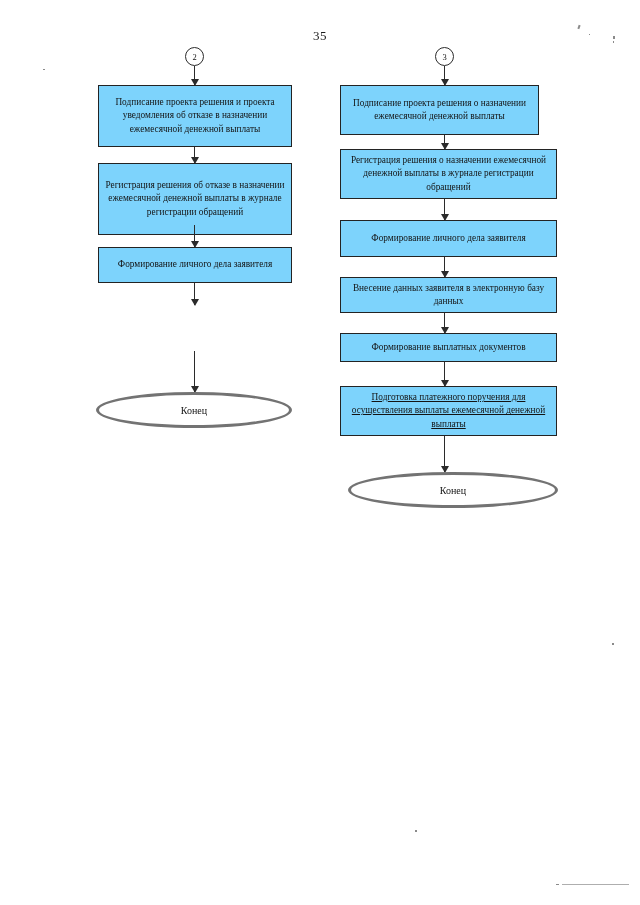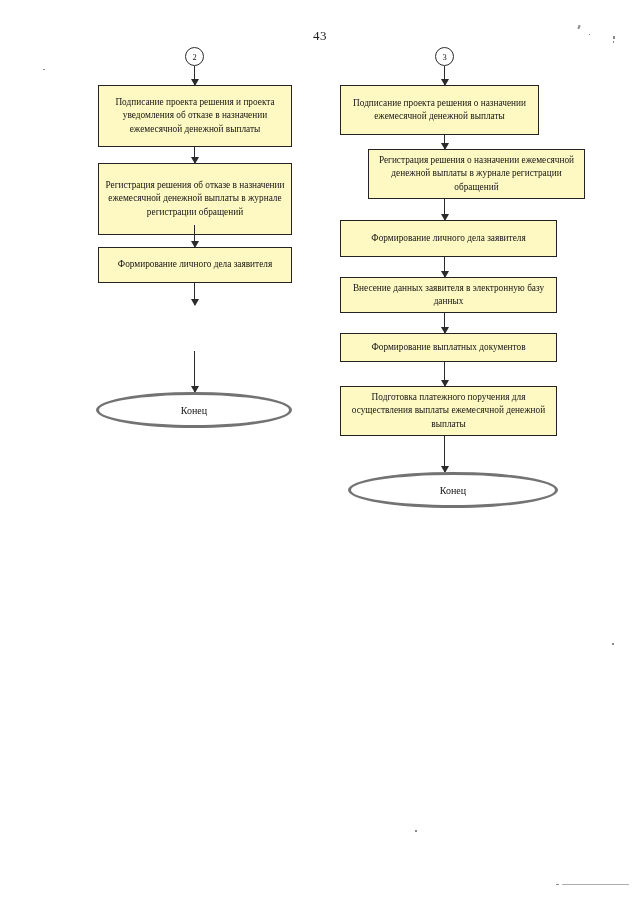--- a/index.html
+++ b/index.html
@@ -23,21 +23,21 @@
     text-align: center;
     font-size: 13px;
     color: #1a1a1a;
     letter-spacing: 0.5px;
   }
   
   .node {
     position: absolute;
     box-sizing: border-box;
     border: 1px solid #232323;
-    background: #fef9c3;
+    background: #7dd3fc;
     display: flex;
     align-items: center;
     justify-content: center;
     text-align: center;
     font-size: 9.3px;
     line-height: 1.42;
     color: #141414;
     padding: 2px 6px;
   }
   .node span { display: block; width: 100%; }
@@ -94,21 +94,21 @@
     position: absolute;
     height: 1px;
     background: #aeaeae;
   }
 </style>
 </head>
 <body>
 
 <div id="page">
 
-  <div class="page-number">43</div>
+  <div class="page-number">35</div>
 
   <div class="connector" style="left:185px; top:47px;">
     <span>2</span>
   </div>
 
   <div class="arrow" style="left:194px; top:66px; height:19px;"></div>
 
   <div class="node" style="left:98px; top:85px; width:194px; height:62px;">
     <span>Подписание проекта решения и проекта уведомления об отказе  в назначении ежемесячной денежной выплаты</span>
   </div>
@@ -139,21 +139,21 @@
   </div>
 
   <div class="arrow" style="left:444px; top:66px; height:19px;"></div>
 
   <div class="node" style="left:340px; top:85px; width:199px; height:50px;">
     <span>Подписание проекта решения о назначении ежемесячной денежной выплаты</span>
   </div>
 
   <div class="arrow" style="left:444px; top:135px; height:14px;"></div>
 
-  <div class="node" style="left:340px; top:149px; width:217px; height:50px;margin-left:28px;">
+  <div class="node" style="left:340px; top:149px; width:217px; height:50px;">
     <span>Регистрация решения о назначении ежемесячной денежной выплаты  в журнале регистрации обращений</span>
   </div>
 
   <div class="arrow" style="left:444px; top:199px; height:21px;"></div>
 
   <div class="node" style="left:340px; top:220px; width:217px; height:37px;">
     <span>Формирование личного дела заявителя</span>
   </div>
 
   <div class="arrow" style="left:444px; top:257px; height:20px;"></div>
@@ -163,21 +163,21 @@
   </div>
 
   <div class="arrow" style="left:444px; top:313px; height:20px;"></div>
 
   <div class="node" style="left:340px; top:333px; width:217px; height:29px;text-align:center;">
     <span>Формирование выплатных документов</span>
   </div>
 
   <div class="arrow" style="left:444px; top:362px; height:24px;"></div>
 
-  <div class="node" style="left:340px; top:386px; width:217px; height:50px;">
+  <div class="node" style="left:340px; top:386px; width:217px; height:50px;text-decoration:underline;">
     <span>Подготовка платежного поручения для осуществления выплаты ежемесячной денежной выплаты</span>
   </div>
 
   <div class="arrow" style="left:444px; top:436px; height:36px;"></div>
 
   <div class="terminator" style="left:348px; top:472px; width:210px; height:36px;">
     <span>Конец</span>
   </div>
 
   <div class="speck" style="left:578px; top:25px; width:2px; height:4px; transform:rotate(20deg);"></div>

